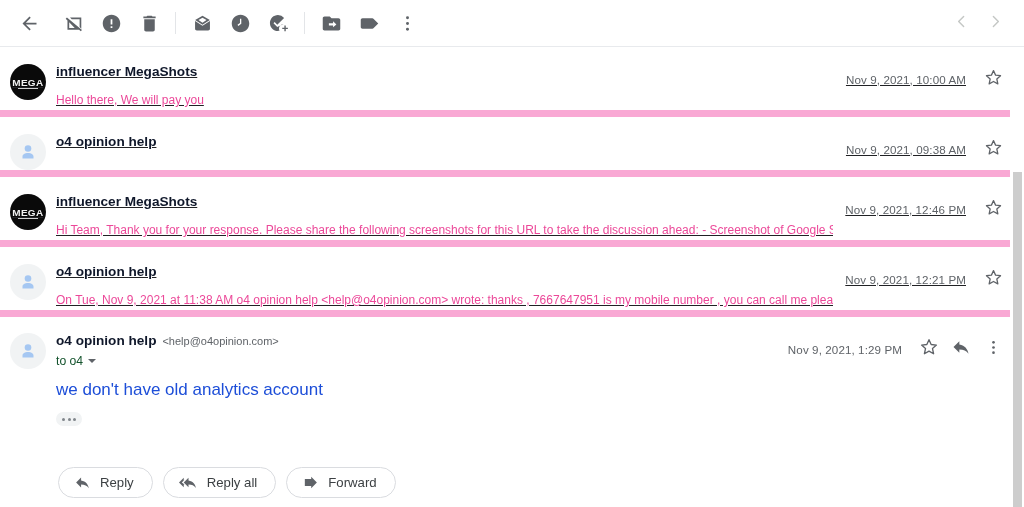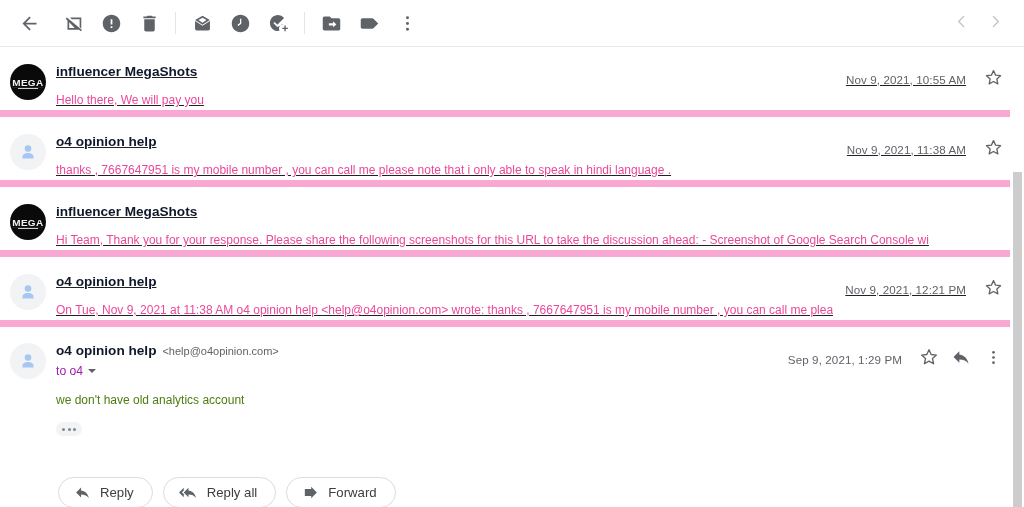--- a/index.html
+++ b/index.html
@@ -139,21 +139,21 @@
   .snippet {
     font-size: 12px;
     color: #ec4899;
     line-height: 20px;
     margin-top: 9px;
     white-space: nowrap;
     overflow: hidden;
   }
   .to-line {
     font-size: 12.2px;
-    color: #a21caf;
+    color: #14532d;
     line-height: 18px;
     margin-top: 2px;
     display: flex;
     align-items: center;
     gap: 5px;
     cursor: pointer;
     width: fit-content;
   }
   .caret {
     width: 0; height: 0;
@@ -195,23 +195,23 @@
     padding: 15px 16px 0 0;
     box-sizing: border-box;
   }
   .expanded-right {
     padding-top: 2px;
   }
   .body-area {
     padding: 0 0 0 56px;
   }
   .body-text {
-    font-size: 12px;
+    font-size: 17px;
     line-height: 20px;
-    color: #4d7c0f;
+    color: #1d4ed8;
     padding-top: 10px;
   }
   .trim-btn {
     margin-top: 12px;
     width: 26px;
     height: 14px;
     border-radius: 7px;
     background: #f1f3f4;
     display: flex;
     align-items: center;
@@ -390,21 +390,21 @@
         <span class="mega-rule"></span>
       </div>
     </div>
     <div class="msg-main">
       <div class="sender-line">
         <span class="sender-name">influencer MegaShots</span>
       </div>
       <div class="snippet">Hello there, We will pay you</div>
     </div>
     <div class="msg-right">
-      <span class="timestamp">Nov 9, 2021, 10:55 AM</span>
+      <span class="timestamp">Nov 9, 2021, 10:00 AM</span>
       <div class="icon-btn">
         <span>
           <svg width="19" height="19" viewBox="0 0 24 24" fill="none" stroke="#5f6368" stroke-width="1.6" stroke-linejoin="round">
               <polygon points="12,3.2 14.6,9 20.9,9.7 16.2,13.9 17.5,20.1 12,17 6.5,20.1 7.8,13.9 3.1,9.7 9.4,9"></polygon>
             </svg>
         </span>
       </div>
     </div>
   </div>
 
@@ -414,24 +414,23 @@
         <svg width="22" height="22" viewBox="0 0 24 24" fill="#a5c7f2">
             <circle cx="12" cy="8.2" r="3.6"></circle>
             <path d="M12 13.2c-3.2 0-6 1.7-6 3.6V19h12v-2.2c0-1.9-2.8-3.6-6-3.6z"></path>
           </svg>
       </div>
     </div>
     <div class="msg-main">
       <div class="sender-line">
         <span class="sender-name">o4 opinion help</span>
       </div>
-      <div class="snippet">thanks , 7667647951 is my mobile number , you can call me please note that i only able to speak in hindi language .</div>
     </div>
     <div class="msg-right">
-      <span class="timestamp">Nov 9, 2021, 11:38 AM</span>
+      <span class="timestamp">Nov 9, 2021, 09:38 AM</span>
       <div class="icon-btn">
         <span>
           <svg width="19" height="19" viewBox="0 0 24 24" fill="none" stroke="#5f6368" stroke-width="1.6" stroke-linejoin="round">
               <polygon points="12,3.2 14.6,9 20.9,9.7 16.2,13.9 17.5,20.1 12,17 6.5,20.1 7.8,13.9 3.1,9.7 9.4,9"></polygon>
             </svg>
         </span>
       </div>
     </div>
   </div>
 
@@ -440,20 +439,30 @@
       <div class="avatar avatar-mega">
         <span class="mega-text">MEGA</span>
         <span class="mega-rule"></span>
       </div>
     </div>
     <div class="msg-main">
       <div class="sender-line">
         <span class="sender-name">influencer MegaShots</span>
       </div>
       <div class="snippet">Hi Team, Thank you for your response. Please share the following screenshots for this URL to take the discussion ahead: - Screenshot of Google Search Console wi</div>
+    </div>
+    <div class="msg-right">
+      <span class="timestamp">Nov 9, 2021, 12:46 PM</span>
+      <div class="icon-btn">
+        <span>
+          <svg width="19" height="19" viewBox="0 0 24 24" fill="none" stroke="#5f6368" stroke-width="1.6" stroke-linejoin="round">
+              <polygon points="12,3.2 14.6,9 20.9,9.7 16.2,13.9 17.5,20.1 12,17 6.5,20.1 7.8,13.9 3.1,9.7 9.4,9"></polygon>
+            </svg>
+        </span>
+      </div>
     </div>
   </div>
 
   <div class="msg-collapsed">
     <div class="avatar-wrap">
       <div class="avatar avatar-person">
         <svg width="22" height="22" viewBox="0 0 24 24" fill="#a5c7f2">
             <circle cx="12" cy="8.2" r="3.6"></circle>
             <path d="M12 13.2c-3.2 0-6 1.7-6 3.6V19h12v-2.2c0-1.9-2.8-3.6-6-3.6z"></path>
           </svg>
@@ -490,21 +499,21 @@
       <div class="sender-line">
         <span class="sender-name">o4 opinion help</span>
         <span class="sender-email">&lt;help@o4opinion.com&gt;</span>
       </div>
       <div class="to-line">
         <span>to o4</span>
         <span class="caret"></span>
       </div>
     </div>
     <div class="msg-right expanded-right">
-      <span class="timestamp">Sep 9, 2021, 1:29 PM</span>
+      <span class="timestamp">Nov 9, 2021, 1:29 PM</span>
       <div class="icon-btn">
         <span>
           <svg width="20" height="20" viewBox="0 0 24 24" fill="none" stroke="#5f6368" stroke-width="1.6" stroke-linejoin="round">
               <polygon points="12,3.2 14.6,9 20.9,9.7 16.2,13.9 17.5,20.1 12,17 6.5,20.1 7.8,13.9 3.1,9.7 9.4,9"></polygon>
             </svg>
         </span>
       </div>
       <div class="icon-btn">
         <span>
           <svg width="20" height="20" viewBox="0 0 24 24" fill="#5f6368">

